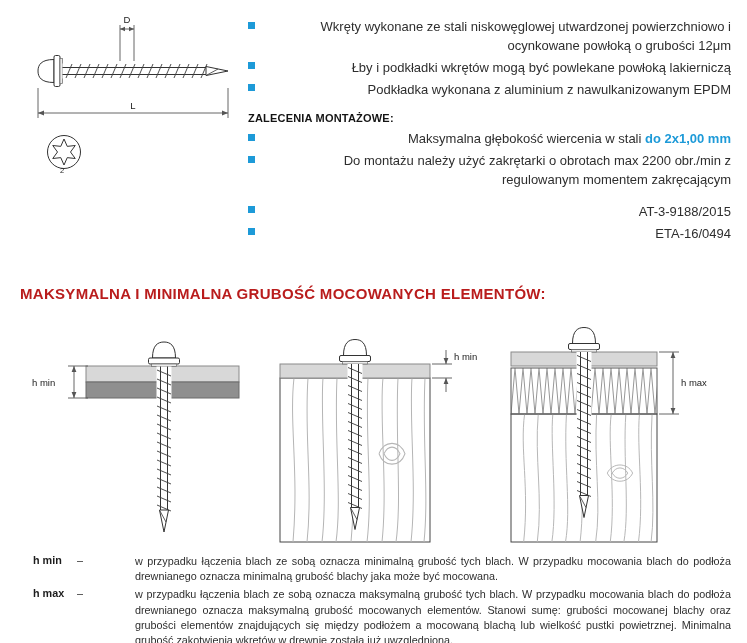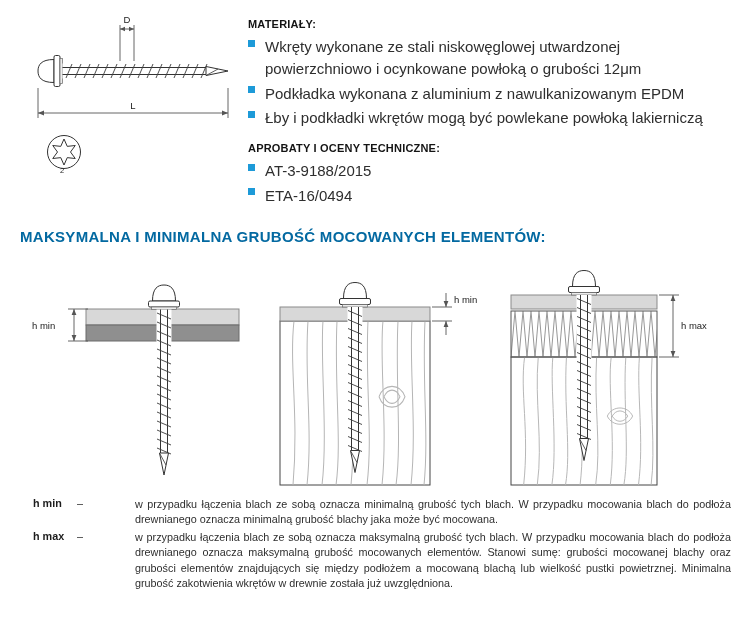--- a/index.html
+++ b/index.html
@@ -19,32 +19,32 @@
   .info-col { flex: 1; padding-left: 10px; padding-top: 4px; }
 
   .block { margin-bottom: 13px; }
   .block-heading {
     font-size: 11px; font-weight: bold; color: #141414;
     margin: 0 0 6px 0; letter-spacing: .2px;
   }
   .bullets { list-style: none; margin: 0; padding: 0; }
   .bullets li {
     position: relative; padding-left: 17px;
-    font-size: 15px; line-height: 1.45; margin-bottom: 3px; color: #2e2e2e;
+    font-size: 13px; line-height: 1.45; margin-bottom: 3px; color: #2e2e2e; text-align: right;
   }
   .bullet {
     position: absolute; left: 0; top: 3.5px;
     width: 7px; height: 7px; background: var(--accent, #1d9ad8);
   }
   .highlight { color: var(--accent, #1d9ad8); font-weight: bold; }
 
   
   .main-heading {
-    font-size: 15px; font-weight: bold; color: #0369a1;
-    margin: 8px 0 6px 0; padding-left: 20px; letter-spacing: .3px;
+    font-size: 15px; font-weight: bold; color: #b91c1c;
+    margin: 28px 0 6px 0; padding-left: 20px; letter-spacing: .3px;
   }
 
   
   .diagrams { display: flex; justify-content: space-between; padding: 4px 24px 0 24px; }
   svg { display: block; }
   svg text { font-family: "Liberation Sans", sans-serif; fill: #222; }
   .dim-line { stroke: #555; stroke-width: 0.9; }
   .dim-arrow { fill: #555; stroke: none; }
   .dim-label { font-size: 9.5px; }
 
@@ -122,42 +122,51 @@
           <circle cx="50" cy="138" r="16.5" fill="none" stroke="#333" stroke-width="1"></circle>
           <polygon points="0,-13 3.25,-5.63 11.26,-6.5 6.5,0 11.26,6.5 3.25,5.63 0,13 -3.25,5.63 -11.26,6.5 -6.5,0 -11.26,-6.5 -3.25,-5.63" transform="translate(50,138)" fill="none" stroke="#333" stroke-width="1" stroke-linejoin="round"></polygon>
           <text x="46" y="159" font-size="7.5">2</text>
         </g>
       </svg>
     </div>
 
     <div class="info-col">
 
       <div class="block">
-        <h3 class="block-heading">MATERIAŁY:</h3>
         <ul class="bullets">
           <li>
             <span class="bullet"></span>
             <span>Wkręty wykonane ze stali niskowęglowej utwardzonej powierzchniowo i ocynkowane powłoką o grubości 12μm</span>
           </li>
           <li>
             <span class="bullet"></span>
+            <span>Łby i podkładki wkrętów mogą być powlekane powłoką lakierniczą</span>
+          </li>
+          <li>
+            <span class="bullet"></span>
             <span>Podkładka wykonana z aluminium z nawulkanizowanym EPDM</span>
-          </li>
-          <li>
-            <span class="bullet"></span>
-            <span>Łby i podkładki wkrętów mogą być powlekane powłoką lakierniczą</span>
           </li>
         </ul>
       </div>
 
       <div class="block">
+        <h3 class="block-heading">ZALECENIA MONTAŻOWE:</h3>
+        <ul class="bullets">
+          <li>
+            <span class="bullet"></span>
+            <span>Maksymalna głębokość wiercenia w stali </span><span class="highlight">do 2x1,00 mm</span>
+          </li>
+          <li>
+            <span class="bullet"></span>
+            <span>Do montażu należy użyć zakrętarki o obrotach max 2200 obr./min z regulowanym momentem zakręcającym</span>
+          </li>
+        </ul>
       </div>
 
       <div class="block">
-        <h3 class="block-heading">APROBATY I OCENY TECHNICZNE:</h3>
         <ul class="bullets">
           <li>
             <span class="bullet"></span>
             <span>AT-3-9188/2015</span>
           </li>
           <li>
             <span class="bullet"></span>
             <span>ETA-16/0494</span>
           </li>
         </ul>

